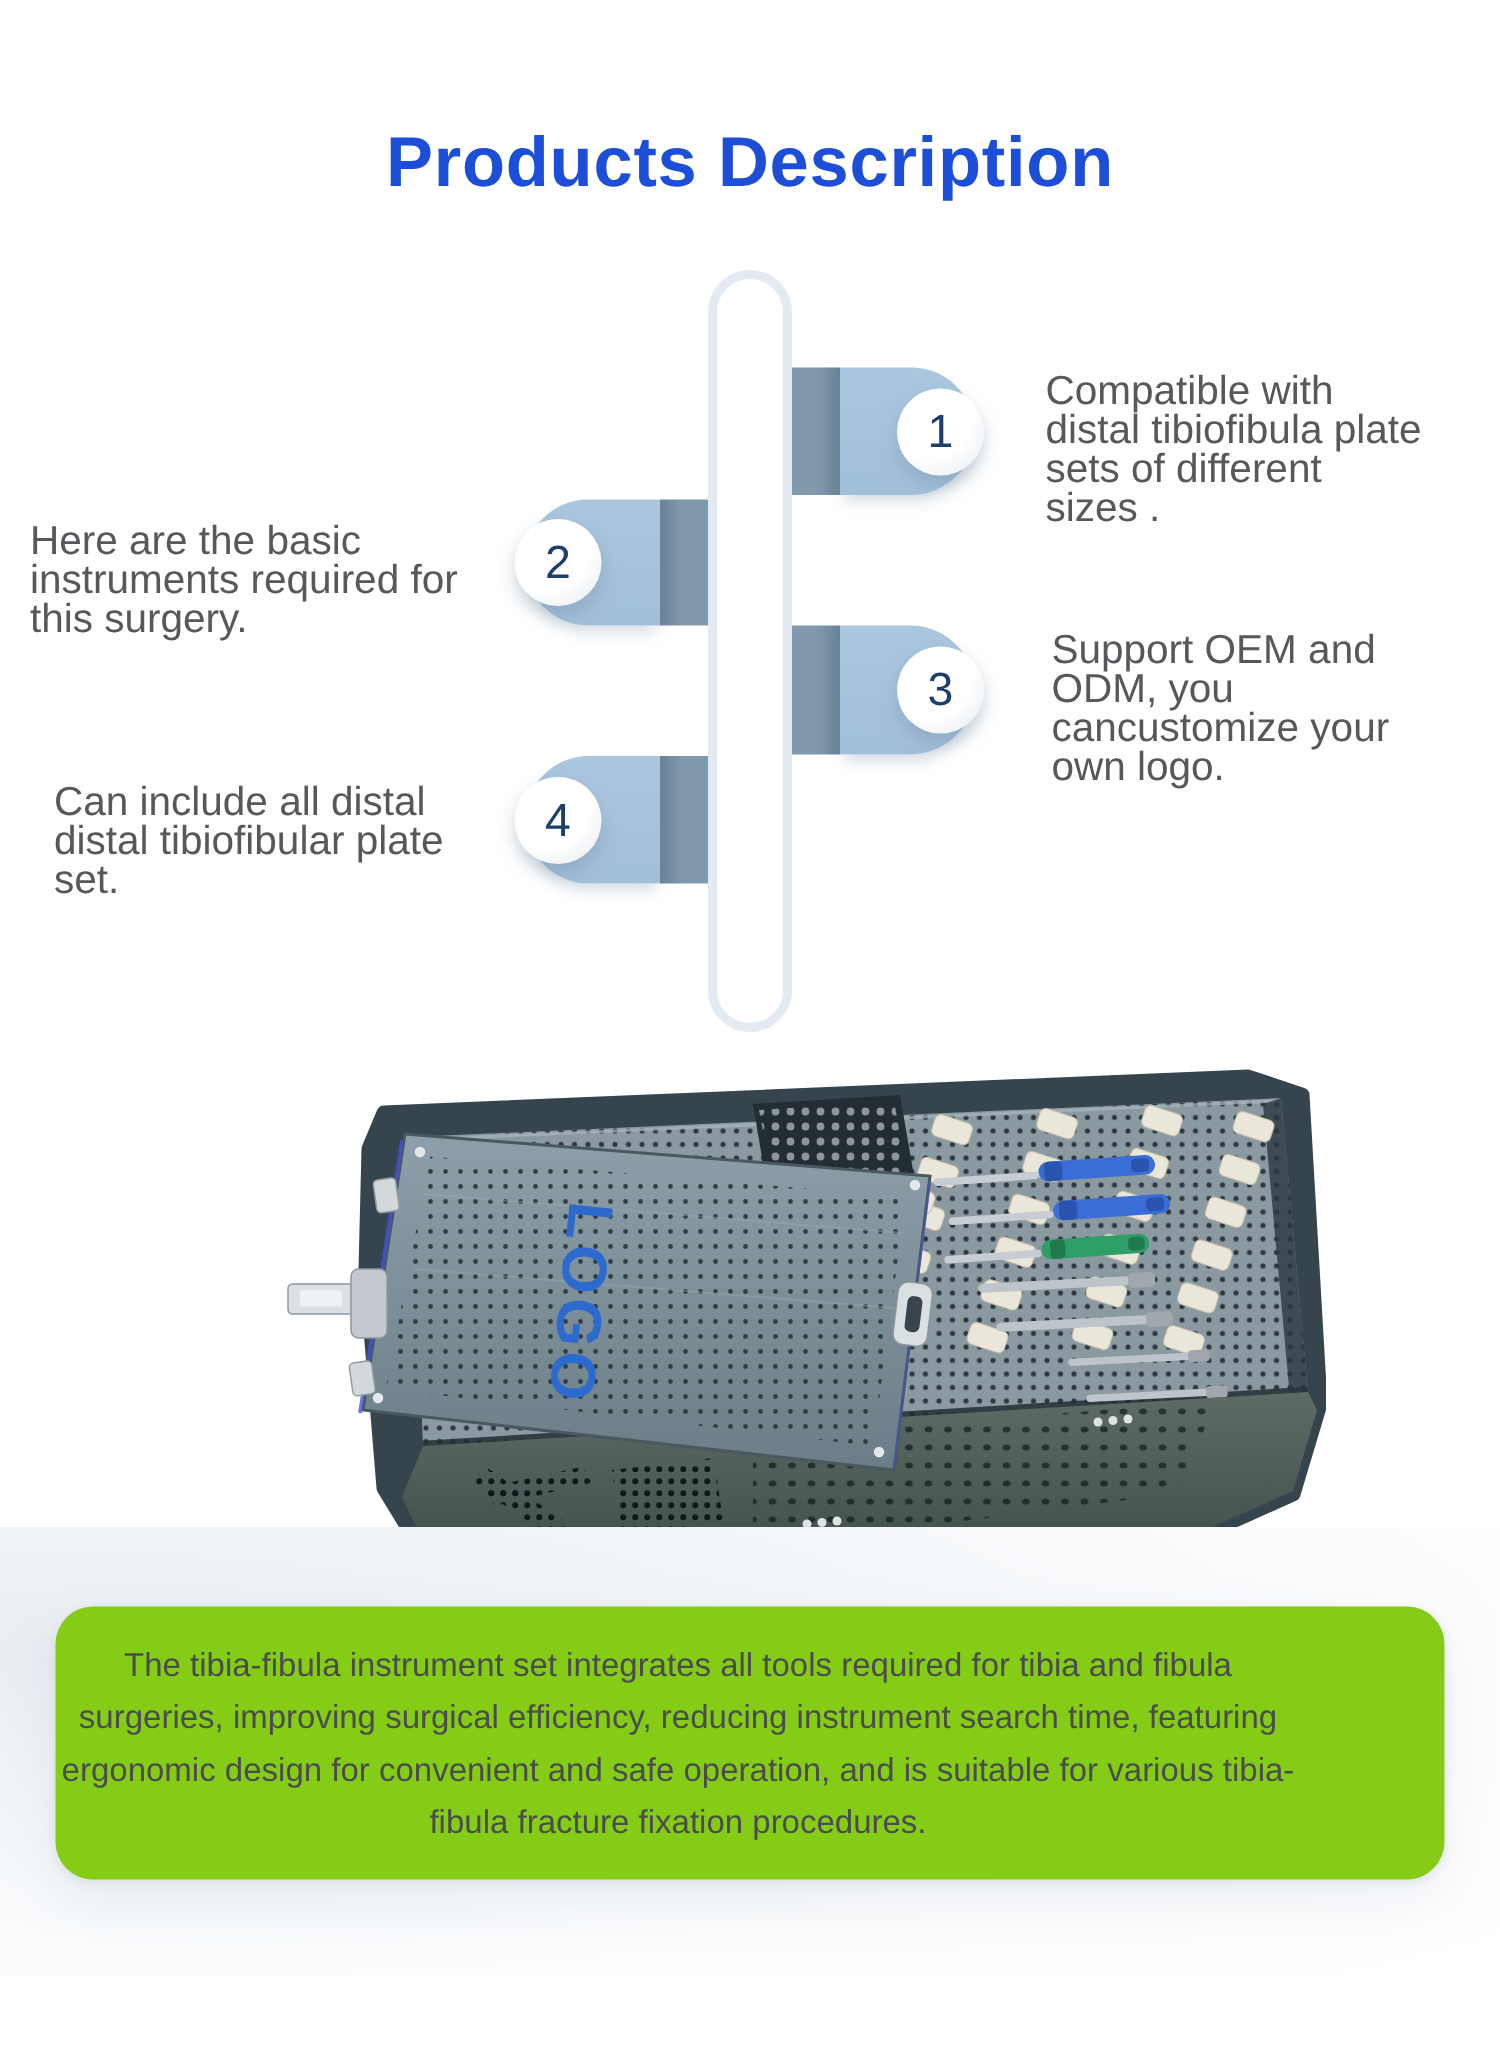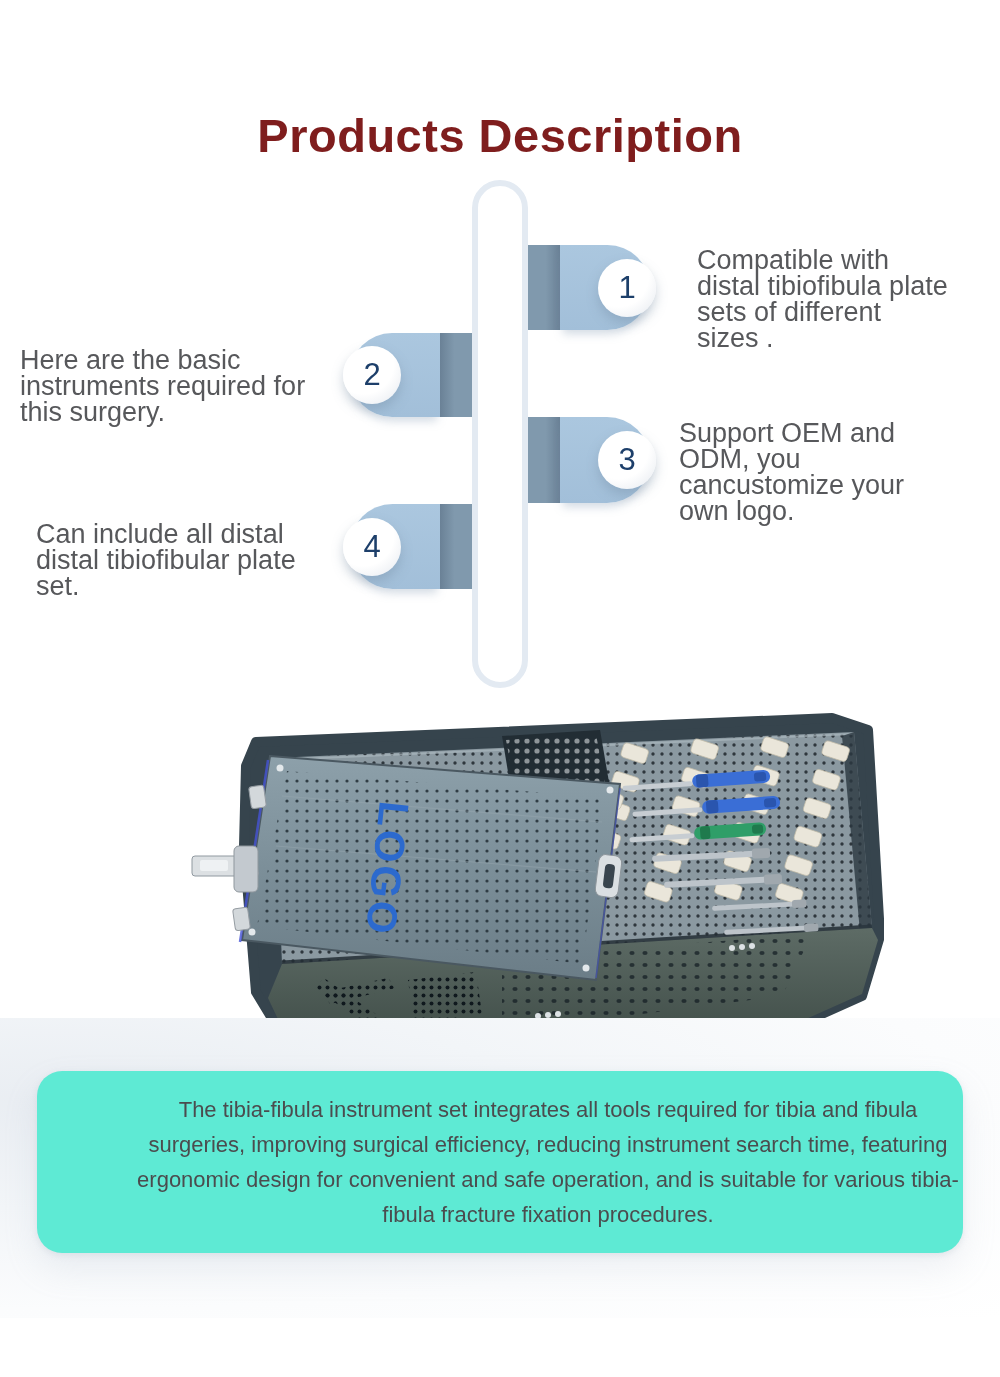--- a/index.html
+++ b/index.html
@@ -5,21 +5,21 @@
   html,body{margin:0;padding:0;background:#ffffff;}
   .page{
     position:relative;width:1000px;height:1377px;margin:0 auto;
     background:#ffffff;overflow:hidden;
     font-family:"Liberation Sans",sans-serif;
   }
   
   .title{
     position:absolute;left:0;top:80px;width:1000px;
     text-align:center;font-size:47px;font-weight:700;
-    color:#7f1d1d;letter-spacing:.5px;margin-top:28px;
+    color:#1d4ed8;letter-spacing:.5px;
   }
   
   .capsule{
     position:absolute;left:472px;top:180px;width:56px;height:508px;
     box-sizing:border-box;border:6px solid #e3eaf2;border-radius:30px;
     background:#ffffff;z-index:2;
   }
   
   .ribbon-dark{position:absolute;z-index:1;}
   .ribbon-dark.right{background:linear-gradient(to right,#8099ad 55%,#6a8196 100%);}
@@ -39,23 +39,23 @@
   }
   
   .photo-wrap{position:absolute;left:172px;top:696px;width:712px;height:376px;}
   
   .soft-bg{
     position:absolute;left:0;top:1018px;width:1000px;height:300px;
     background:radial-gradient(ellipse at 6% 28%,#e9edf2 0%,#f2f5f8 35%,#fbfcfd 68%,#ffffff 100%);
   }
   .summary-card{
     position:absolute;left:37px;top:1071px;width:926px;height:182px;
-    box-sizing:border-box;background:#5eead4;border-radius:25px;
+    box-sizing:border-box;background:#84cc16;border-radius:25px;
     box-shadow:0 2px 6px rgba(160,172,186,.22),0 16px 34px rgba(160,175,195,.16);
-    display:flex;align-items:center;justify-content:flex-end;
+    display:flex;align-items:center;justify-content:flex-start;
   }
   .summary-text{
     width:830px;text-align:center;color:#4b4c4e;
     font-size:22px;line-height:35px;
   }
 </style>
 </head>
 <body>
 
 <div class="page">
@@ -76,21 +76,21 @@
   <div class="num-circle" style="left:343px;top:346px;">
       <span>2</span>
     </div>
   <div class="callout-text" style="left:20px;top:347px;width:322px;">Here are the basic instruments required for this surgery.</div>
 
   <div class="ribbon-dark right" style="left:528px;top:417px;width:32px;height:86px;"></div>
   <div class="ribbon-tab tab-right" style="left:560px;top:417px;width:90px;height:86px;"></div>
   <div class="num-circle" style="left:598px;top:431px;">
       <span>3</span>
     </div>
-  <div class="callout-text" style="left:679px;top:420px;width:252px;">Support OEM and ODM, you cancustomize your own logo.</div>
+  <div class="callout-text" style="left:701px;top:420px;width:252px;">Support OEM and ODM, you cancustomize your own logo.</div>
 
   <div class="ribbon-tab tab-left" style="left:350px;top:504px;width:90px;height:85px;"></div>
   <div class="ribbon-dark left" style="left:440px;top:504px;width:32px;height:85px;"></div>
   <div class="num-circle" style="left:343px;top:518px;">
       <span>4</span>
     </div>
   <div class="callout-text" style="left:36px;top:521px;width:300px;">Can include all distal distal tibiofibular plate set.</div>
 
   <div class="photo-wrap">
     <svg viewBox="0 0 712 376" width="712" height="376">

